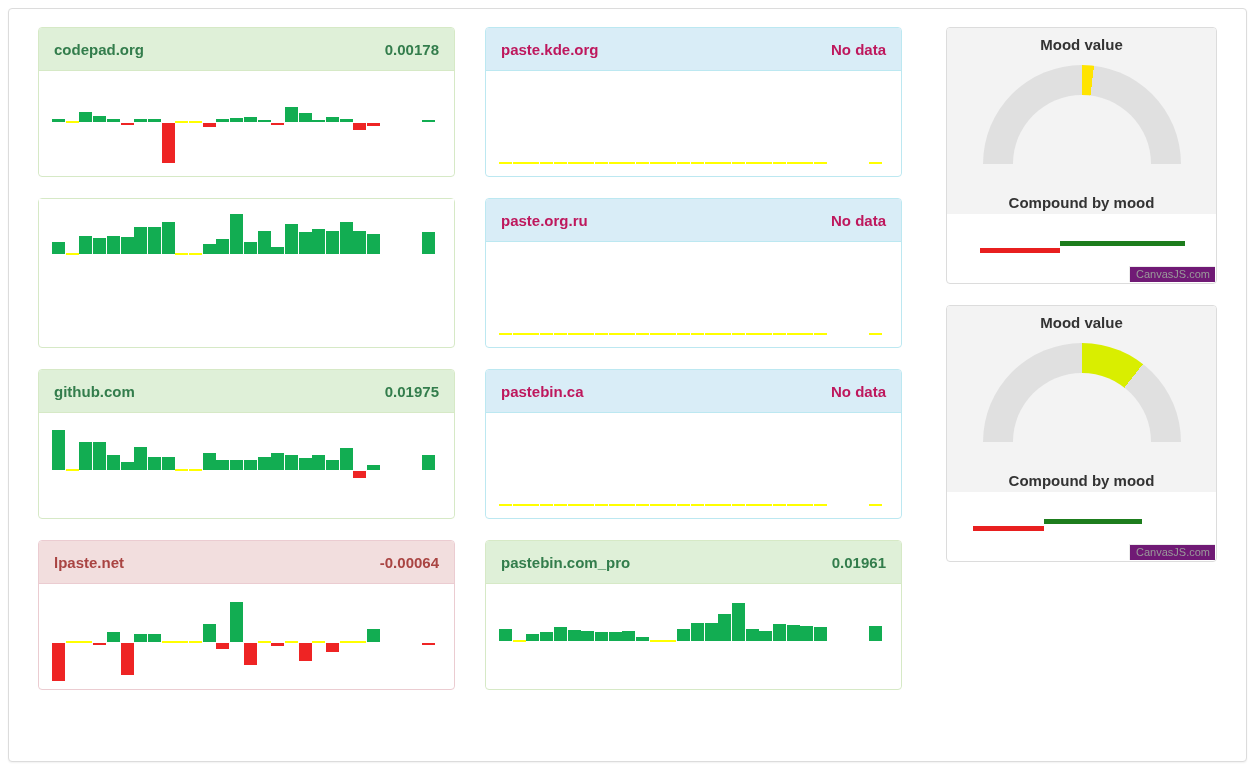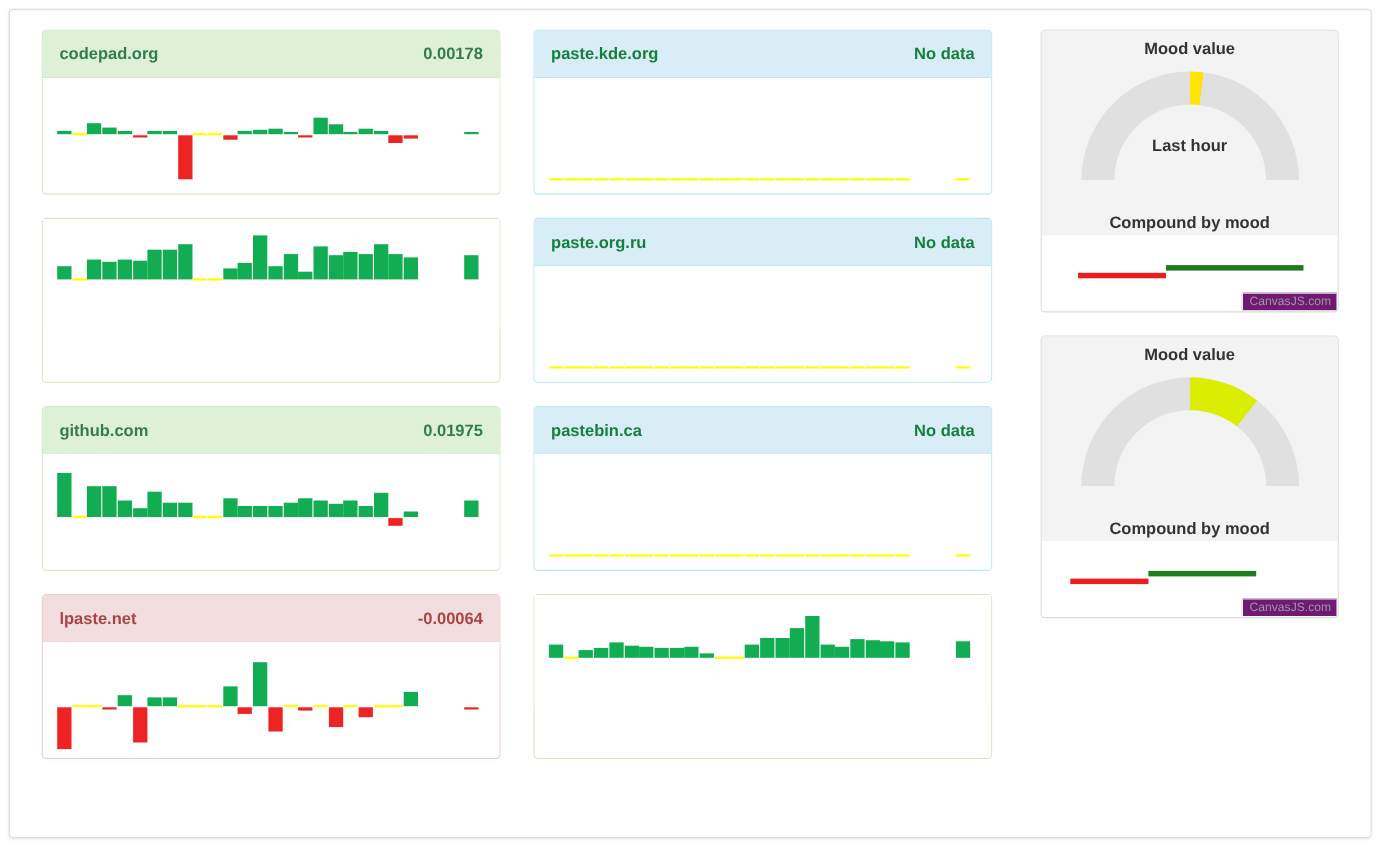--- a/index.html
+++ b/index.html
@@ -19,21 +19,21 @@
   .col-3 { width: 271px; }
 
   .site-panel { width: 417px; height: 150px; border: 1px solid; border-radius: 4px;
     margin-bottom: 21px; background: #fff; }
   .site-header { height: 43px; display: flex; justify-content: space-between;
     align-items: center; padding: 0 15px; font-size: 15px; font-weight: bold;
     border-bottom: 1px solid; border-radius: 3px 3px 0 0; }
   .site-panel.success { border-color: #d6e9c6; }
   .site-panel.success .site-header { background: #dff0d8; border-color: #d6e9c6; color: #337d4c; }
   .site-panel.info { border-color: #bce8f1; }
-  .site-panel.info .site-header { background: #d9edf7; border-color: #bce8f1; color: #15803d; }
+  .site-panel.info .site-header { background: #d9edf7; border-color: #bce8f1; color: #be185d; }
   .site-panel.danger { border-color: #ebccd1; }
   .site-panel.danger .site-header { background: #f2dede; border-color: #ebccd1; color: #a94442; }
   .site-chart { position: relative; height: 104px; overflow: hidden; border-radius: 0 0 3px 3px; background: #fff; }
   .bar { position: absolute; width: 13px; }
 
   .gauge-panel { position: relative; width: 271px; height: 257px; border: 1px solid #dcdcdc;
     border-radius: 4px; background: #fff; margin-bottom: 21px; overflow: hidden; }
   .gauge-top { position: absolute; left: 0; top: 0; right: 0; height: 186px; background: #f3f3f3; }
   .gauge-title { position: absolute; top: 8px; left: 0; right: 0; text-align: center;
     font-size: 15px; font-weight: bold; color: #333; }
@@ -279,20 +279,24 @@
             <div class="bar" style="left: 259.6px; top: 91px; height: 2px; background: rgb(255, 255, 0);"></div>
             <div class="bar" style="left: 273.3px; top: 91px; height: 2px; background: rgb(255, 255, 0);"></div>
             <div class="bar" style="left: 287px; top: 91px; height: 2px; background: rgb(255, 255, 0);"></div>
             <div class="bar" style="left: 300.7px; top: 91px; height: 2px; background: rgb(255, 255, 0);"></div>
             <div class="bar" style="left: 314.4px; top: 91px; height: 2px; background: rgb(255, 255, 0);"></div>
             <div class="bar" style="left: 328.1px; top: 91px; height: 2px; background: rgb(255, 255, 0);"></div>
             <div class="bar" style="left: 382.9px; top: 91px; height: 2px; background: rgb(255, 255, 0);"></div>
           </div>
         </div>
         <div class="site-panel success">
+          <div class="site-header">
+            <span class="site-name">pastebin.com_pro</span>
+            <span class="site-value">0.01961</span>
+          </div>
           <div class="site-chart">
             <div class="bar" style="left: 13px; top: 45px; height: 12px; background: rgb(18, 173, 82);"></div>
             <div class="bar" style="left: 26.7px; top: 56px; height: 2px; background: rgb(255, 255, 0);"></div>
             <div class="bar" style="left: 40.4px; top: 50px; height: 7px; background: rgb(18, 173, 82);"></div>
             <div class="bar" style="left: 54.1px; top: 48px; height: 9px; background: rgb(18, 173, 82);"></div>
             <div class="bar" style="left: 67.8px; top: 43px; height: 14px; background: rgb(18, 173, 82);"></div>
             <div class="bar" style="left: 81.5px; top: 46px; height: 11px; background: rgb(18, 173, 82);"></div>
             <div class="bar" style="left: 95.2px; top: 47px; height: 10px; background: rgb(18, 173, 82);"></div>
             <div class="bar" style="left: 108.9px; top: 48px; height: 9px; background: rgb(18, 173, 82);"></div>
             <div class="bar" style="left: 122.6px; top: 48px; height: 9px; background: rgb(18, 173, 82);"></div>
@@ -314,21 +318,20 @@
             <div class="bar" style="left: 382.9px; top: 42px; height: 15px; background: rgb(18, 173, 82);"></div>
           </div>
         </div>
       </div>
     <div class="col col-3">
         <div class="gauge-panel">
           <div class="gauge-top">
             <div class="gauge-title">Mood value</div>
             <div class="gauge-ring" style="background: conic-gradient(from -90deg at 50% 100%, rgb(224, 224, 224) 0deg, rgb(224, 224, 224) 90deg, rgb(255, 228, 0) 90deg, rgb(255, 228, 0) 97deg, rgb(224, 224, 224) 97deg, rgb(224, 224, 224) 180deg, transparent 180deg, transparent 360deg);"></div>
             <div class="gauge-hole"></div>
-            <div class="gauge-label">Last hour</div>
             <div class="compound-title">Compound by mood</div>
           </div>
           <div class="cbar" style="left: 33px; width: 80px; top: 220px; background: rgb(232, 31, 31);"></div>
           <div class="cbar" style="left: 113px; width: 125px; top: 213px; background: rgb(29, 125, 29);"></div>
           <div class="watermark">CanvasJS.com</div>
         </div>
         <div class="gauge-panel">
           <div class="gauge-top">
             <div class="gauge-title">Mood value</div>
             <div class="gauge-ring" style="background: conic-gradient(from -90deg at 50% 100%, rgb(224, 224, 224) 0deg, rgb(224, 224, 224) 90deg, rgb(217, 238, 0) 90deg, rgb(217, 238, 0) 128deg, rgb(224, 224, 224) 128deg, rgb(224, 224, 224) 180deg, transparent 180deg, transparent 360deg);"></div>

